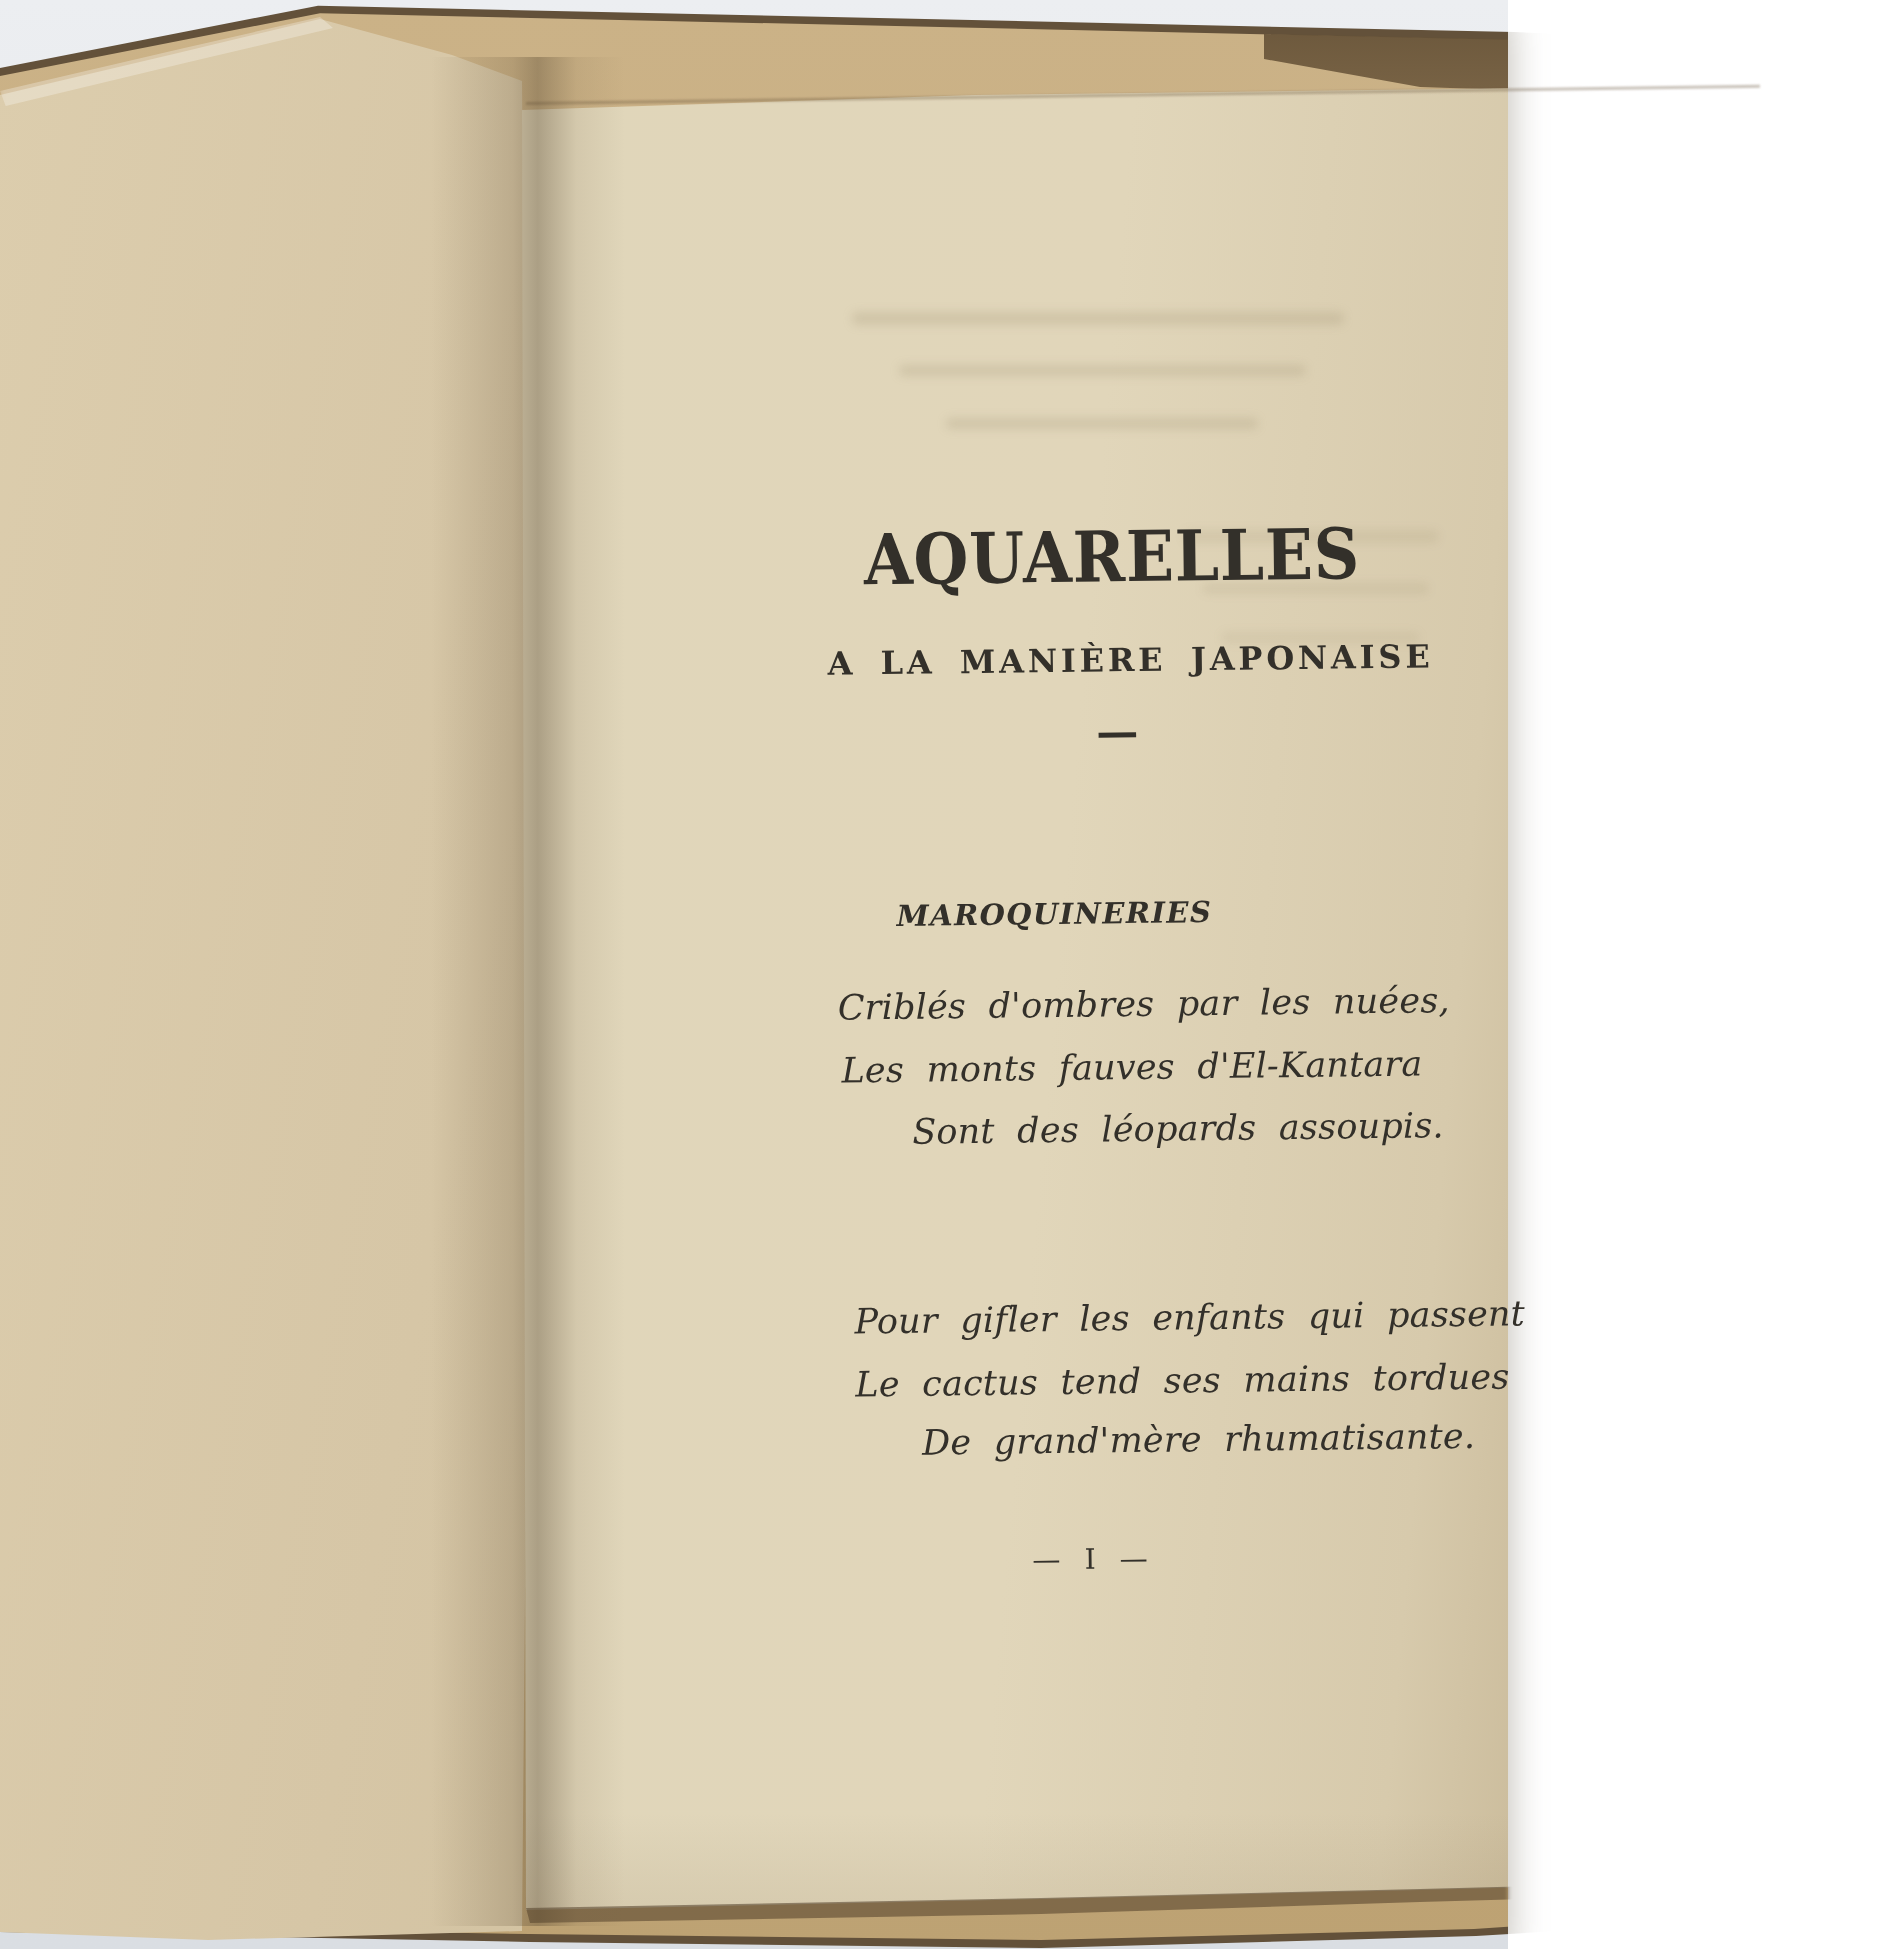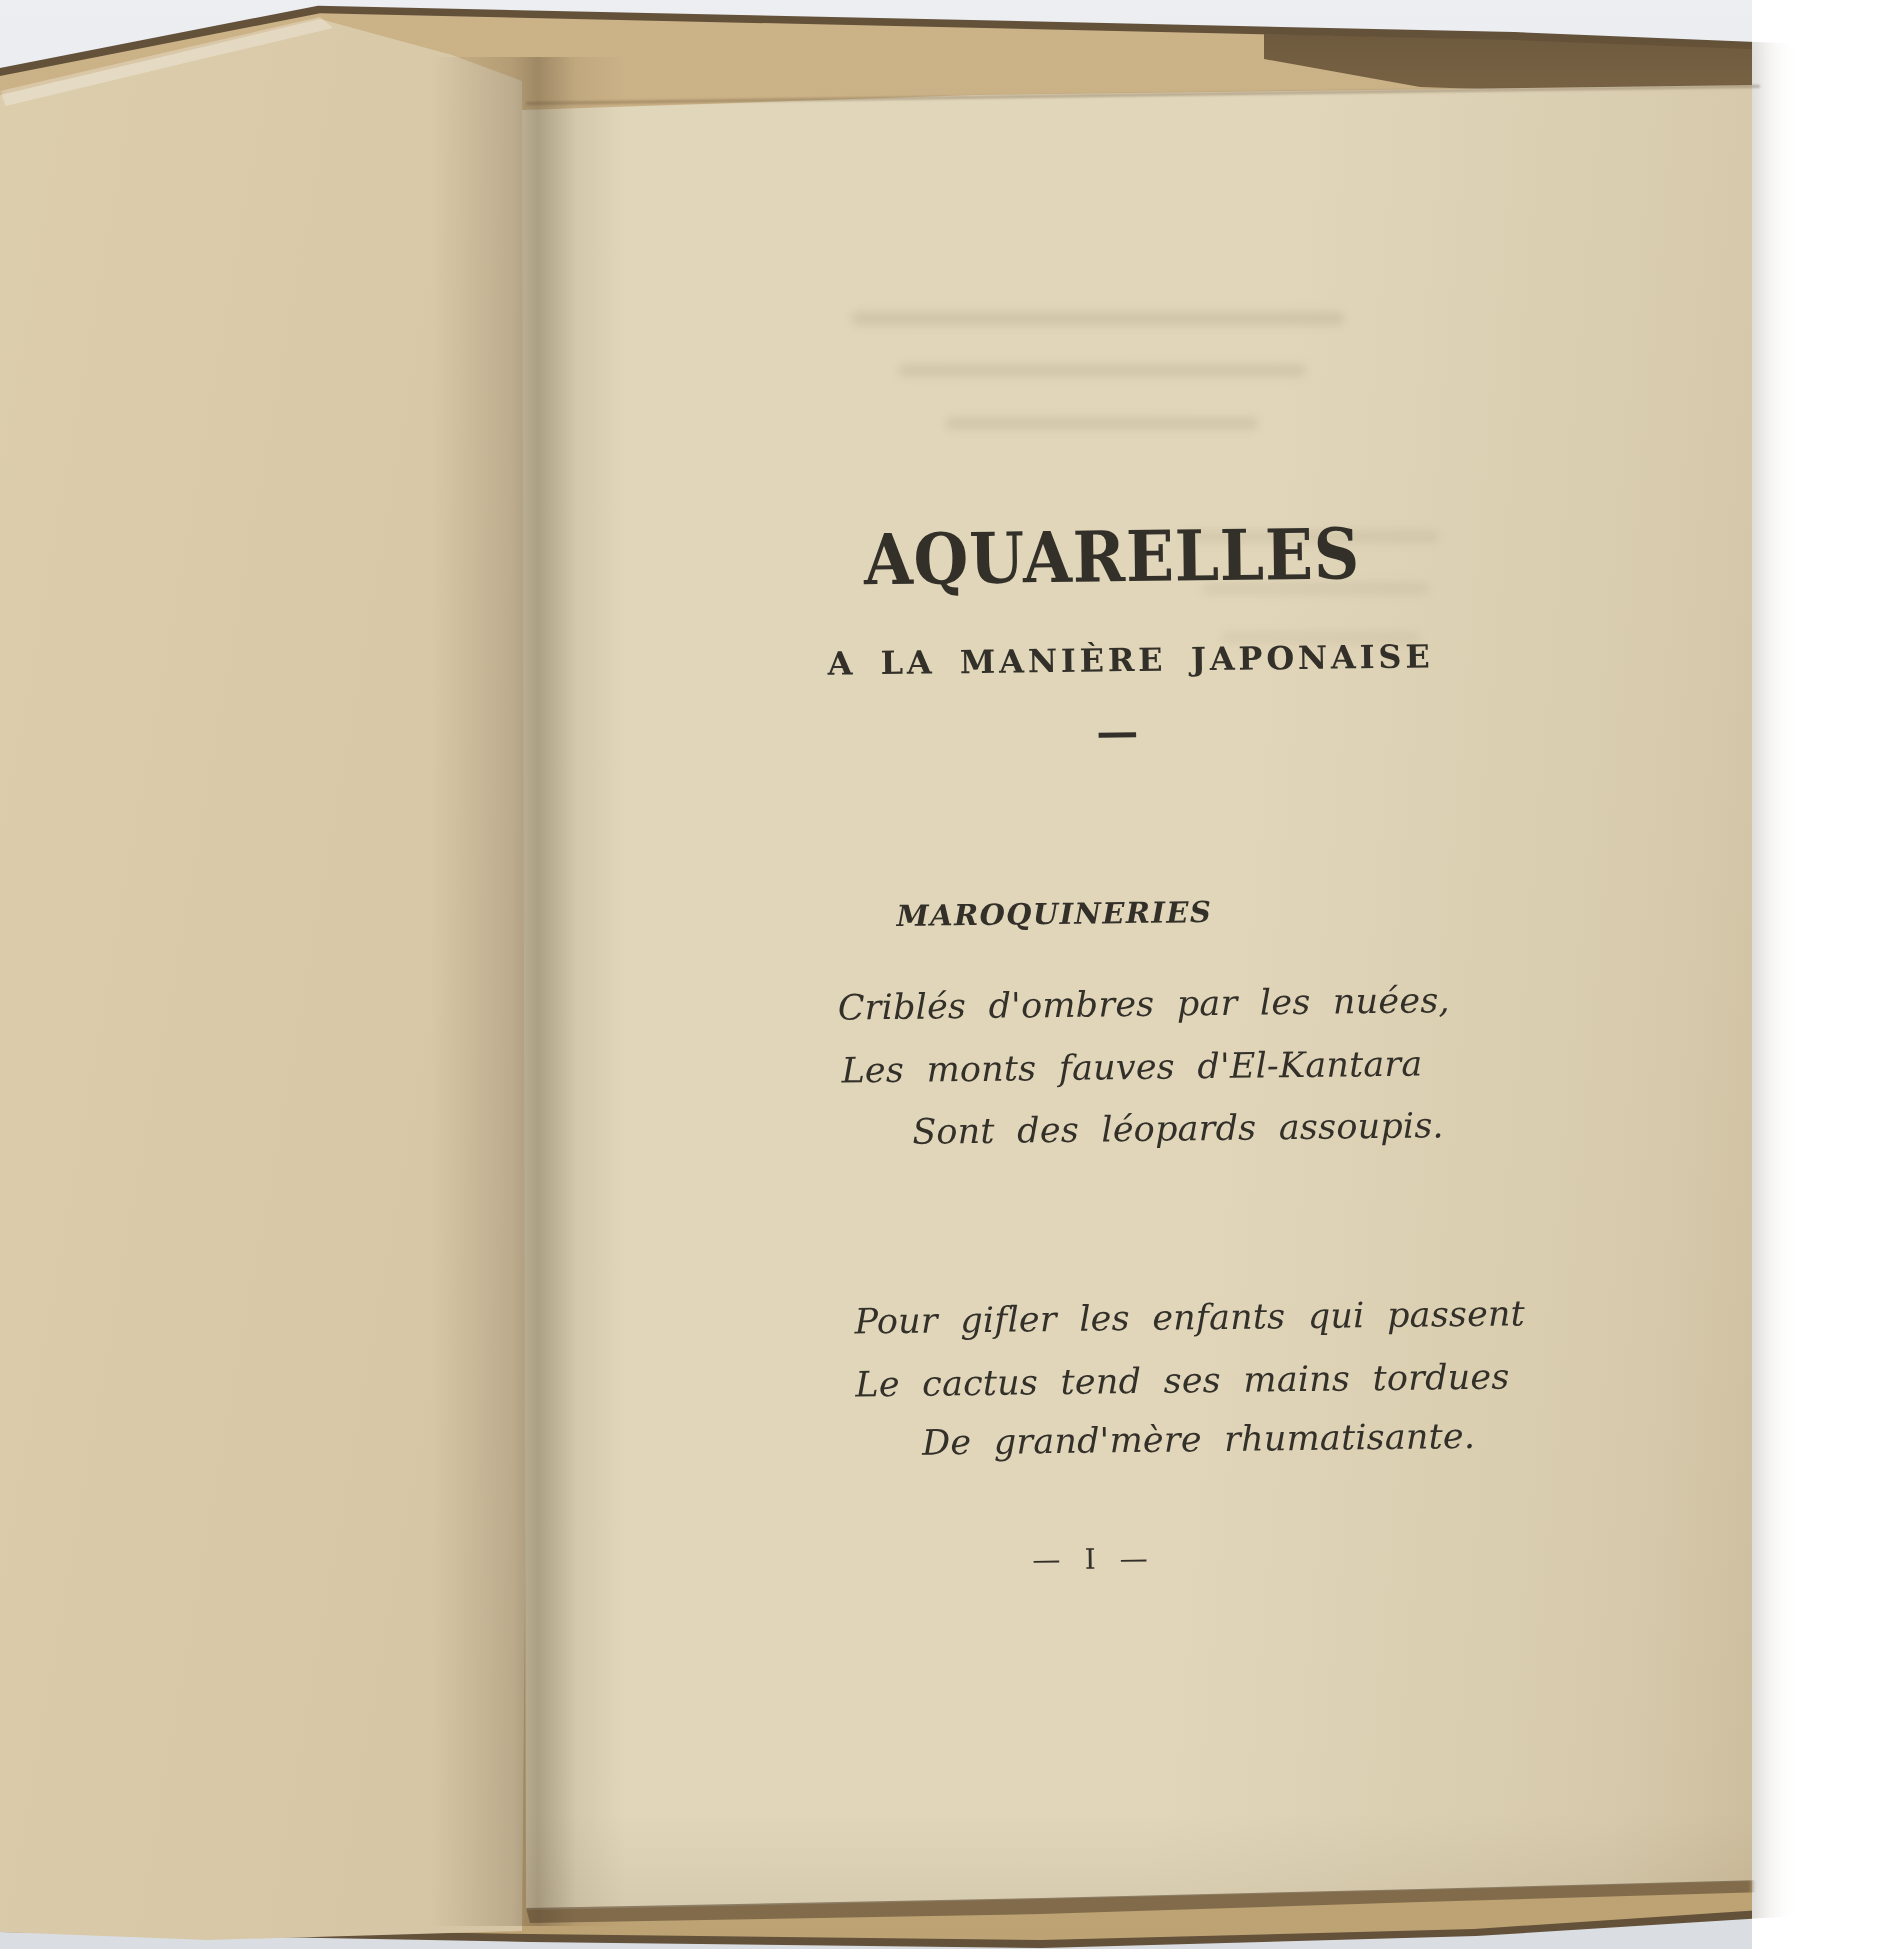--- a/index.html
+++ b/index.html
@@ -1,18 +1,18 @@
 <!DOCTYPE html>
 <html style="font-size:15px"><head>
 <meta charset="utf-8">
 <style>
   html,body{margin:0;padding:0;width:1900px;height:1949px;overflow:hidden;
     font-family:"DejaVu Serif", serif;}
-  .stage{position:relative;width:1708px;height:1949px;
-    background:linear-gradient(180deg,#eceef1 0%,#e3e6ea 30%,#dadee3 100%);padding-left:44px;}
+  .stage{position:relative;width:1508px;height:1949px;
+    background:linear-gradient(180deg,#eceef1 0%,#e3e6ea 30%,#dadee3 100%);}
   .layer{position:absolute;inset:0;}
 
   
   .rim{background:#63513a;
     clip-path:polygon(0px 68px,318px 5.7px,1514px 32px,1806px 44px,1849px 59px,
       1843px 1041px,1829px 1914px,1476px 1936px,1041px 1948px,530px 1942px,0px 1932px);
     filter:drop-shadow(0 11.4px 19px rgba(90,80,60,.4));}
 
   
   .edges{background:linear-gradient(180deg,#cbb287 0%,#c9af82 30%,#c3a87a 70%,#bda273 100%);

